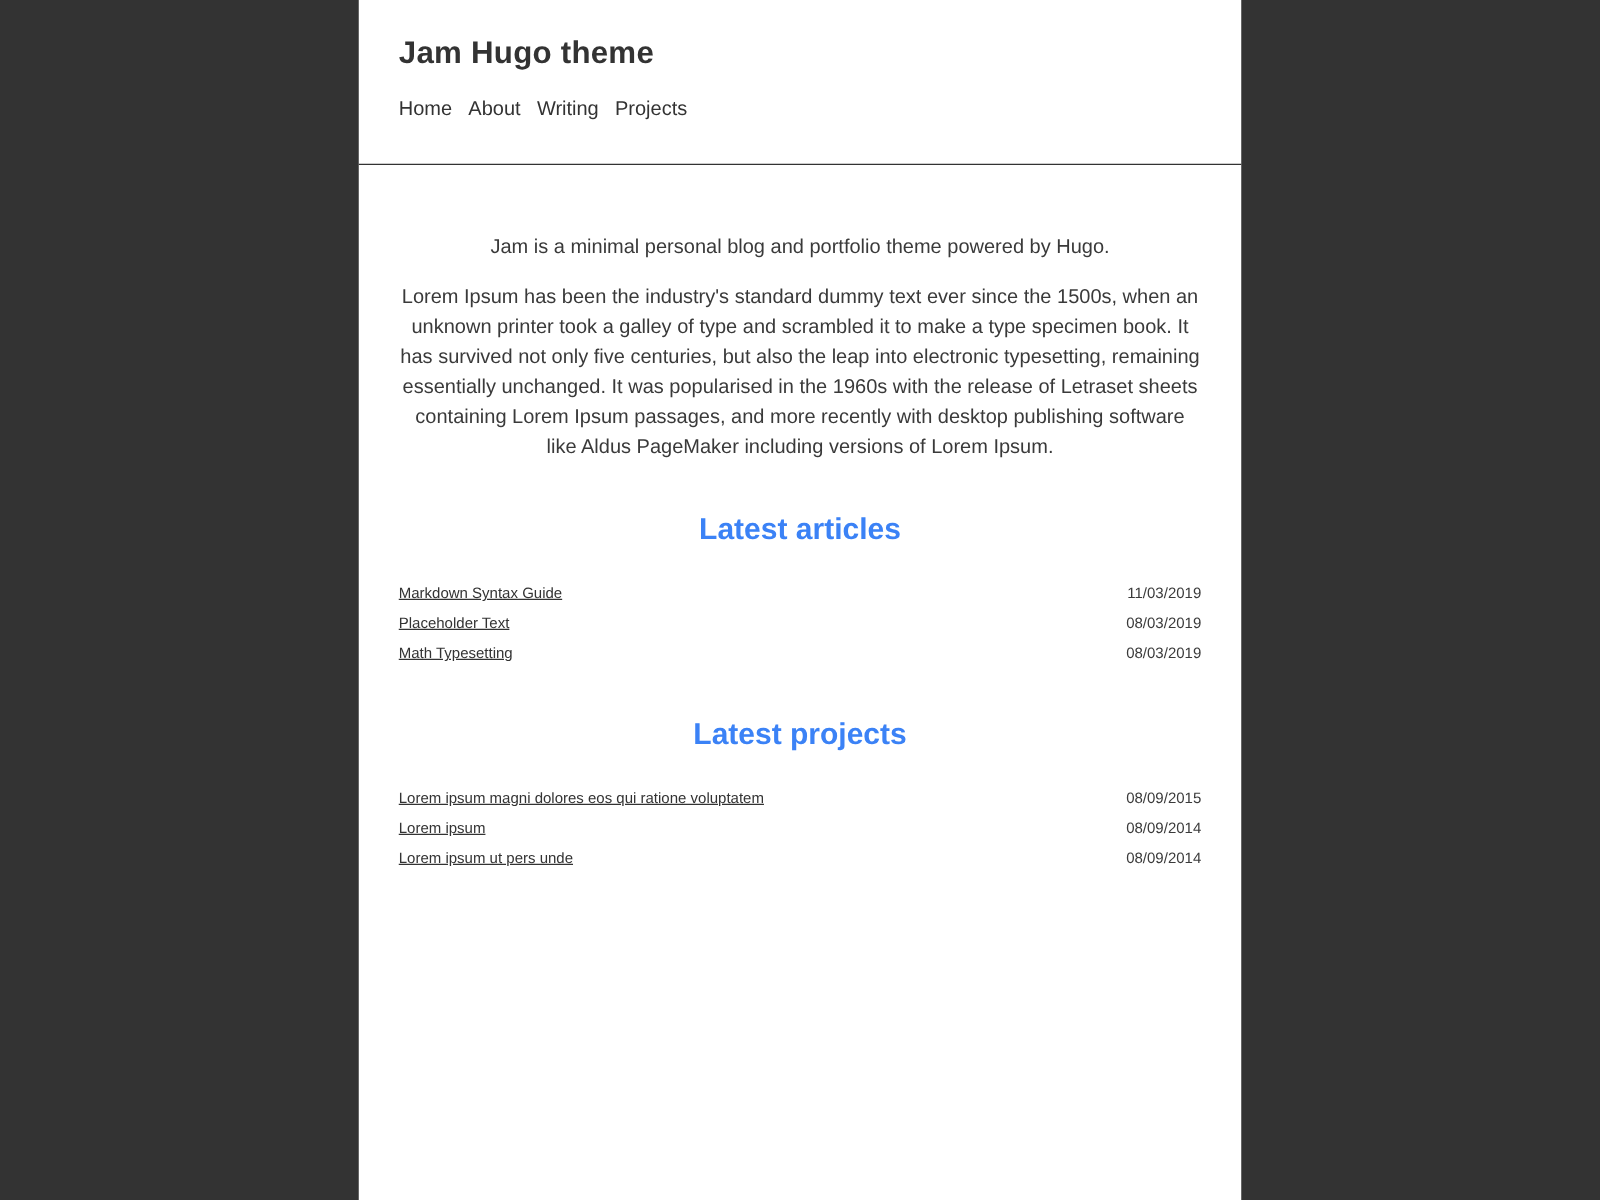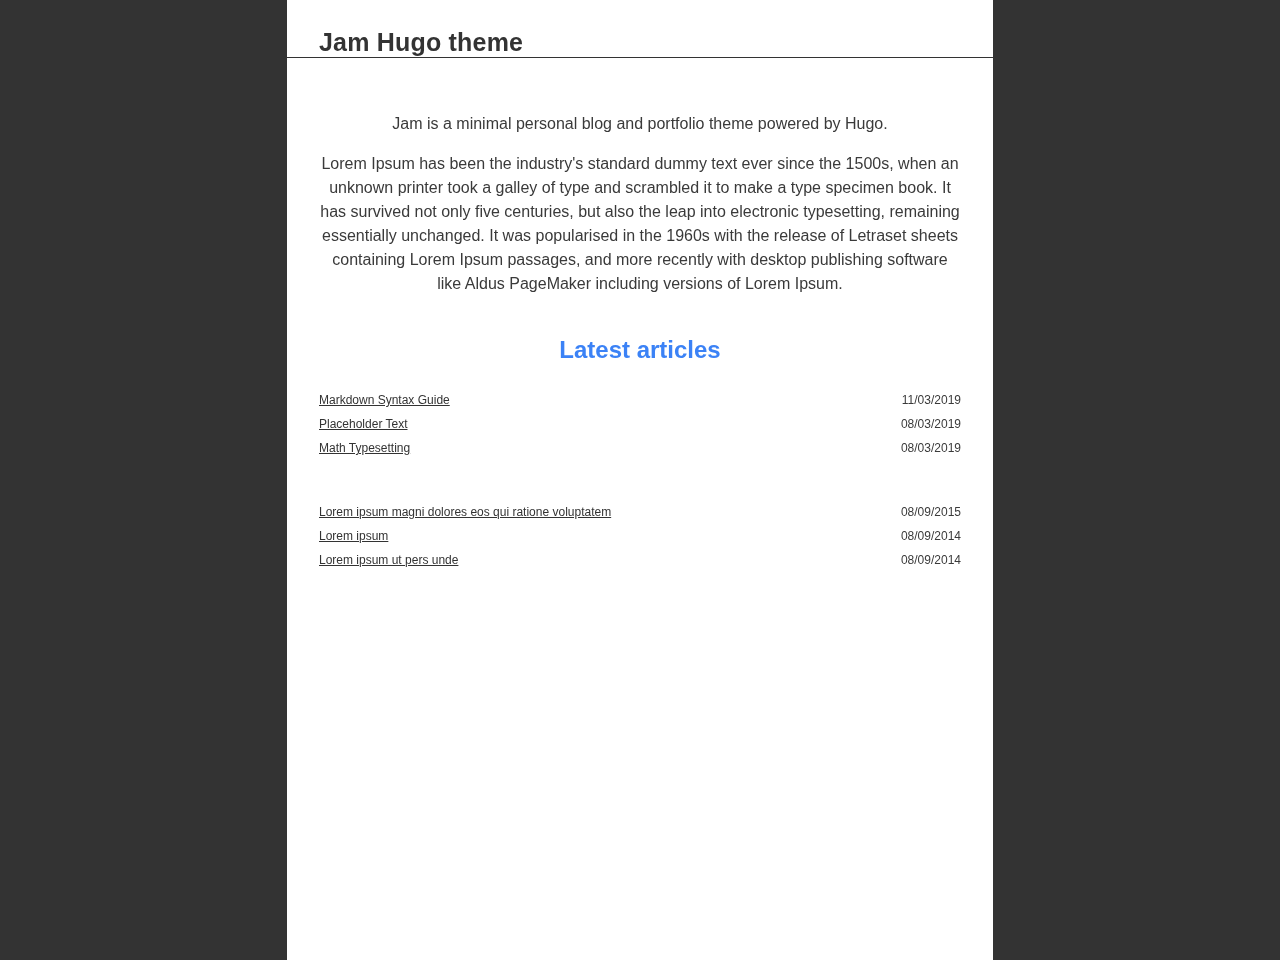--- a/index.html
+++ b/index.html
@@ -73,20 +73,26 @@
     white-space: nowrap;
   }
 </style>
 </head>
 <body>
 
 <div class="page">
 
   <header class="site-header">
     <div class="site-title">Jam Hugo theme</div>
+    <nav class="site-nav">
+      <a>Home</a>
+      <a>About</a>
+      <a>Writing</a>
+      <a>Projects</a>
+    </nav>
   </header>
 
   <main class="content">
 
     <div class="intro">
       <p>Jam is a minimal personal blog and portfolio theme powered by Hugo.</p>
       <p>Lorem Ipsum has been the industry's standard dummy text ever since the 1500s, when an unknown printer took a galley of type and scrambled it to make a type specimen book. It has survived not only five centuries, but also the leap into electronic typesetting, remaining essentially unchanged. It was popularised in the 1960s with the release of Letraset sheets containing Lorem Ipsum passages, and more recently with desktop publishing software like Aldus PageMaker including versions of Lorem Ipsum.</p>
     </div>
 
     <section class="list-section">
@@ -101,20 +107,21 @@
           <span class="date">08/03/2019</span>
         </li>
         <li>
           <a>Math Typesetting</a>
           <span class="date">08/03/2019</span>
         </li>
       </ul>
     </section>
 
     <section class="list-section">
+      <h2 class="section-heading">Latest projects</h2>
       <ul class="item-list">
         <li>
           <a>Lorem ipsum magni dolores eos qui ratione voluptatem</a>
           <span class="date">08/09/2015</span>
         </li>
         <li>
           <a>Lorem ipsum</a>
           <span class="date">08/09/2014</span>
         </li>
         <li>

